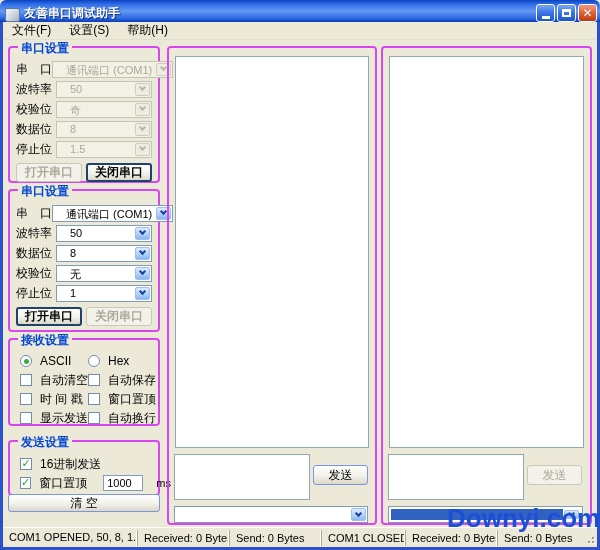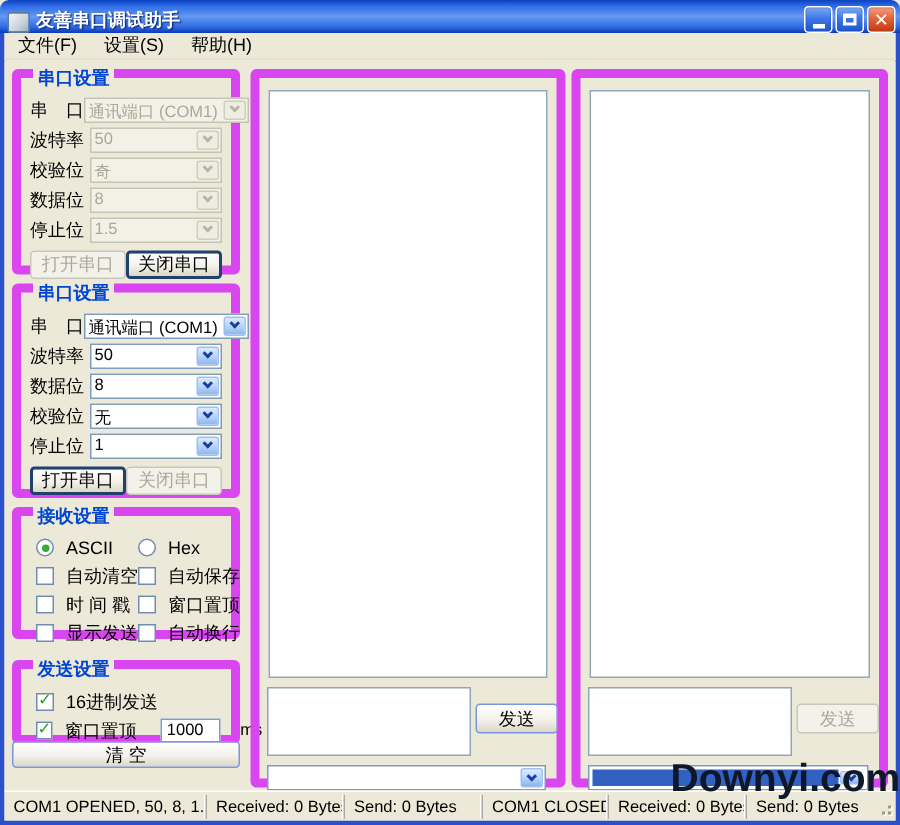--- a/index.html
+++ b/index.html
@@ -28,48 +28,48 @@
   .frame-right { position:absolute; right:0; top:22px; bottom:0; width:3px; background:#2b50cc; }
   .frame-bottom{ position:absolute; left:0; right:0; bottom:0; height:3px; background:#2b50cc; }
 
   .menubar { position:absolute; top:22px; left:3px; right:3px; height:18px; background:#ece9d8;
     display:flex; align-items:center; font-size:12px; border-bottom:1px solid #e2dfcd; }
   .menu-item { padding:1px 9px; color:#000; cursor:default; }
 
   .content { position:absolute; top:41px; left:3px; right:3px; bottom:23px; background:#ece9d8; }
 
   
-  .groupbox { position:absolute; border:6px solid #d946ef; border-radius:4px; }
+  .groupbox { position:absolute; border:2px solid #d946ef; border-radius:4px; }
   .group-title { position:absolute; top:-8px; left:8px; background:#ece9d8; padding:0 3px;
     color:#0046d5; font-size:12px; font-weight:bold; white-space:nowrap; }
 
   
   .field-row { display:flex; align-items:center; height:16px; margin:0 6px 4px 6px; }
   .field-label { width:40px; font-size:12px; color:#000; white-space:nowrap; }
   .combo { flex:1; height:17px; background:#fff; border:1px solid #7f9db9; display:flex; align-items:stretch; }
-  .combo-text { flex:1; font-size:11px; padding:1px 3px 0 2px; white-space:nowrap; overflow:hidden; color:#000; }
+  .combo-text { flex:1; font-size:11px; padding:1px 3px 0 13px; white-space:nowrap; overflow:hidden; color:#000; }
   .combo-btn { width:15px; margin:1px; border-radius:2px; border:1px solid #9ebff0;
     background:linear-gradient(180deg,#dcebfd 0%,#b3d2f7 55%,#8bb6ee 100%);
     display:flex; align-items:center; justify-content:center; }
   .chev { width:5px; height:5px; border-right:2px solid #1c3e9e; border-bottom:2px solid #1c3e9e;
     transform:rotate(45deg); margin-top:-3px; }
   .combo.disabled { background:#f2f1e6; border-color:#c5c4b4; }
   .combo.disabled .combo-text { color:#aca899; }
   .combo.disabled .combo-btn { background:#eeede2; border-color:#cfcdbd; }
   .combo.disabled .chev { border-color:#b8b5a2; }
   .combo.hl { padding:2px; }
   .combo.hl .combo-text { background:#3161c1; }
 
   
   .xpbtn { font-family:inherit; font-size:12px; color:#000; border:1px solid #7a96df; border-radius:3px;
     background:linear-gradient(180deg,#ffffff 0%,#f2f1ea 55%,#dcd8c8 100%); text-align:center;
     display:flex; align-items:center; justify-content:center; white-space:nowrap; }
   .xpbtn.default { border:2px solid #20406e; }
   .xpbtn.disabled { color:#aca899; border:1px solid #c9c7ba; background:#f3f2ea; }
-  .btn-row { display:flex; justify-content:space-between; margin:6px 6px 0 6px; }
+  .btn-row { display:flex; justify-content:space-between; margin:6px 6px 0 6px;font-weight:bold; }
   .btn-row .xpbtn { width:66px; height:19px; }
 
   
   .opt-grid { display:grid; grid-template-columns:1fr 1fr; row-gap:5px; margin:2px 4px 0 10px; }
   .opt { display:flex; align-items:center; height:14px; font-size:12px; gap:8px; white-space:nowrap; }
   .radio { width:12px; height:12px; border-radius:50%; background:#fff; border:1px solid #708cb0;
     display:flex; align-items:center; justify-content:center; }
   .radio .dot { width:5px; height:5px; border-radius:50%; background:#35ac35; display:none; }
   .radio.selected .dot { display:block; }
   .checkbox { width:12px; height:12px; background:#fff; border:1px solid #708cb0;
@@ -94,21 +94,21 @@
     display:flex; align-items:center; font-size:11px; border-top:1px solid #fff; }
   .sb-sec { height:16px; display:flex; align-items:center; padding-left:6px; white-space:nowrap; overflow:hidden; }
   .sb-sec + .sb-sec { border-left:1px solid #aca899; box-shadow:-1px 0 0 #fff; }
   .grip { position:absolute; right:2px; bottom:3px; width:12px; height:12px; }
   .grip i { position:absolute; width:2px; height:2px; background:#9d9a84; box-shadow:1px 1px 0 #fff; }
   .grip i:nth-child(1){ right:1px; bottom:1px; }
   .grip i:nth-child(2){ right:5px; bottom:1px; }
   .grip i:nth-child(3){ right:1px; bottom:5px; }
 
   .watermark { position:absolute; left:447px; top:503px; font-size:26px; font-weight:bold;
-    color:#0f172a; z-index:40; pointer-events:none; letter-spacing:0; }
+    color:#1d4ed8; z-index:40; pointer-events:none; letter-spacing:0; }
 
   .lp { left:5px; width:152px; }
 </style>
 </head>
 <body>
 
 <div class="window">
 
   <div class="titlebar">
     <div class="app-icon"></div>

